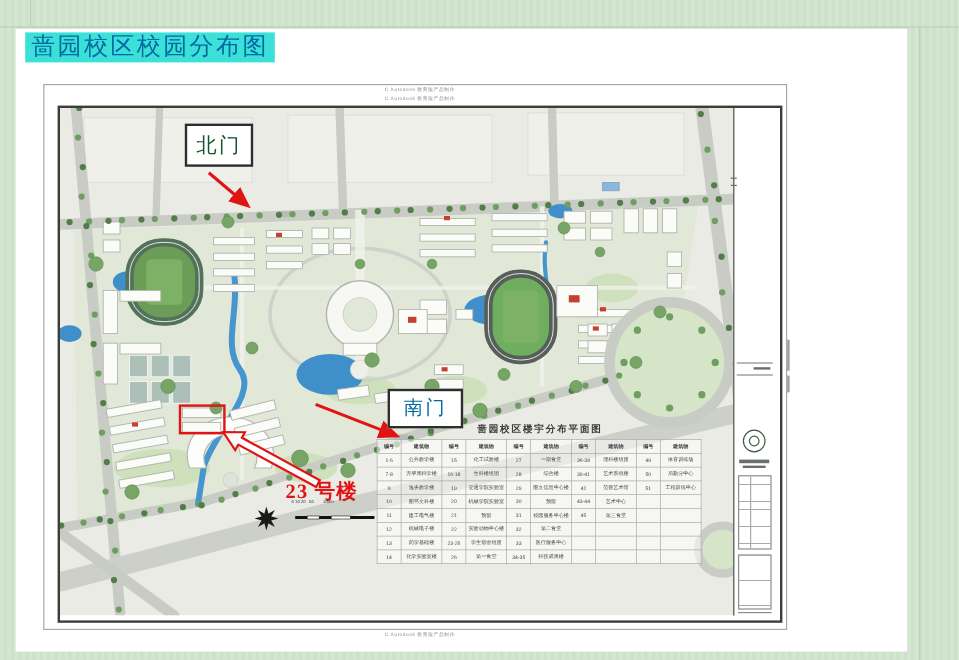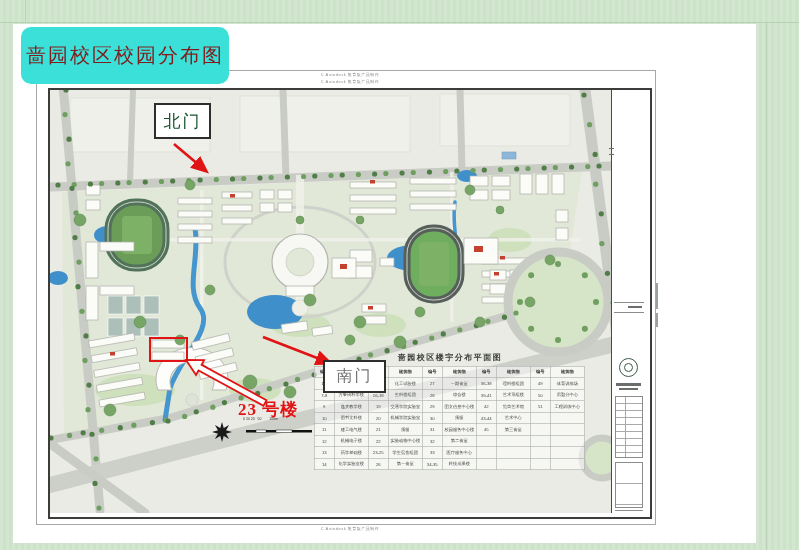--- a/index.html
+++ b/index.html
@@ -7,35 +7,35 @@
     width:799px;height:550px;position:relative;overflow:hidden;
     font-family:"Liberation Sans","DejaVu Sans",sans-serif;
     background:repeating-linear-gradient(90deg,#d3e7d0 0 3px,#cce2c9 3px 6px);
   }
   .abs{position:absolute;}
   .gridline{background:#b9cfb6;}
   
   .page{left:13px;top:24px;width:743px;height:519px;background:#ffffff;}
   
   .slide-title{
-    left:21px;top:27px;height:25px;line-height:25px;padding:16px 5px;
-    background:#3be0d8;color:#7f1d1d;font-size:20px;letter-spacing:2px;
-    font-family:"Liberation Serif","DejaVu Serif",serif;font-weight:500;white-space:nowrap;border-radius:10px;
+    left:21px;top:27px;height:25px;line-height:25px;padding:0 5px;
+    background:#3be0d8;color:#0369a1;font-size:20px;letter-spacing:2px;
+    font-family:"Liberation Serif","DejaVu Serif",serif;font-weight:500;white-space:nowrap;
   }
   
   .outer-frame{left:36px;top:70px;width:618px;height:453px;border:1px solid #a6a8a4;}
   .inner-frame{left:48px;top:88px;width:600px;height:427px;border:2px solid #3c3d3b;}
   .map-holder{left:50px;top:90px;width:561px;height:423px;overflow:hidden;}
   
   .wm{color:#8a8d89;font-size:8px;text-align:center;transform:scale(.5);transform-origin:left top;width:600px;letter-spacing:1px;white-space:nowrap;}
   
   .callout{background:#ffffff;border:2px solid #2e2e2e;display:flex;align-items:center;justify-content:center;
            font-family:"Liberation Serif","DejaVu Serif",serif;}
   .north-box{left:154px;top:103px;width:53px;height:32px;font-size:17px;color:#14532d;letter-spacing:2px;}
-  .south-box{left:323px;top:324px;width:59px;height:29px;font-size:16px;color:#737373;letter-spacing:2px;margin-top:36px;}
+  .south-box{left:323px;top:324px;width:59px;height:29px;font-size:16px;color:#0369a1;letter-spacing:2px;}
   .b23-label{left:238px;top:398px;font-size:17px;color:#e01414;font-weight:bold;letter-spacing:1px;
              font-family:Liberation Serif, serif;}
   
   .legend-title{left:314px;top:352px;width:272px;text-align:center;font-size:8px;font-weight:bold;
                 color:#3a3d3a;letter-spacing:1.5px;white-space:nowrap;}
   .legend-wrap{left:314px;top:366px;width:544px;transform:scale(.5);transform-origin:left top;}
   table.legend{border-collapse:collapse;table-layout:fixed;width:540px;background:rgba(255,255,255,.55);}
   table.legend th,table.legend td{border:1px solid #9aa09a;height:22px;padding:0 1px;overflow:hidden;
       font-size:8.5px;color:#474b47;text-align:center;white-space:nowrap;font-weight:normal;}
   table.legend th{font-weight:bold;color:#3a3d3a;}

